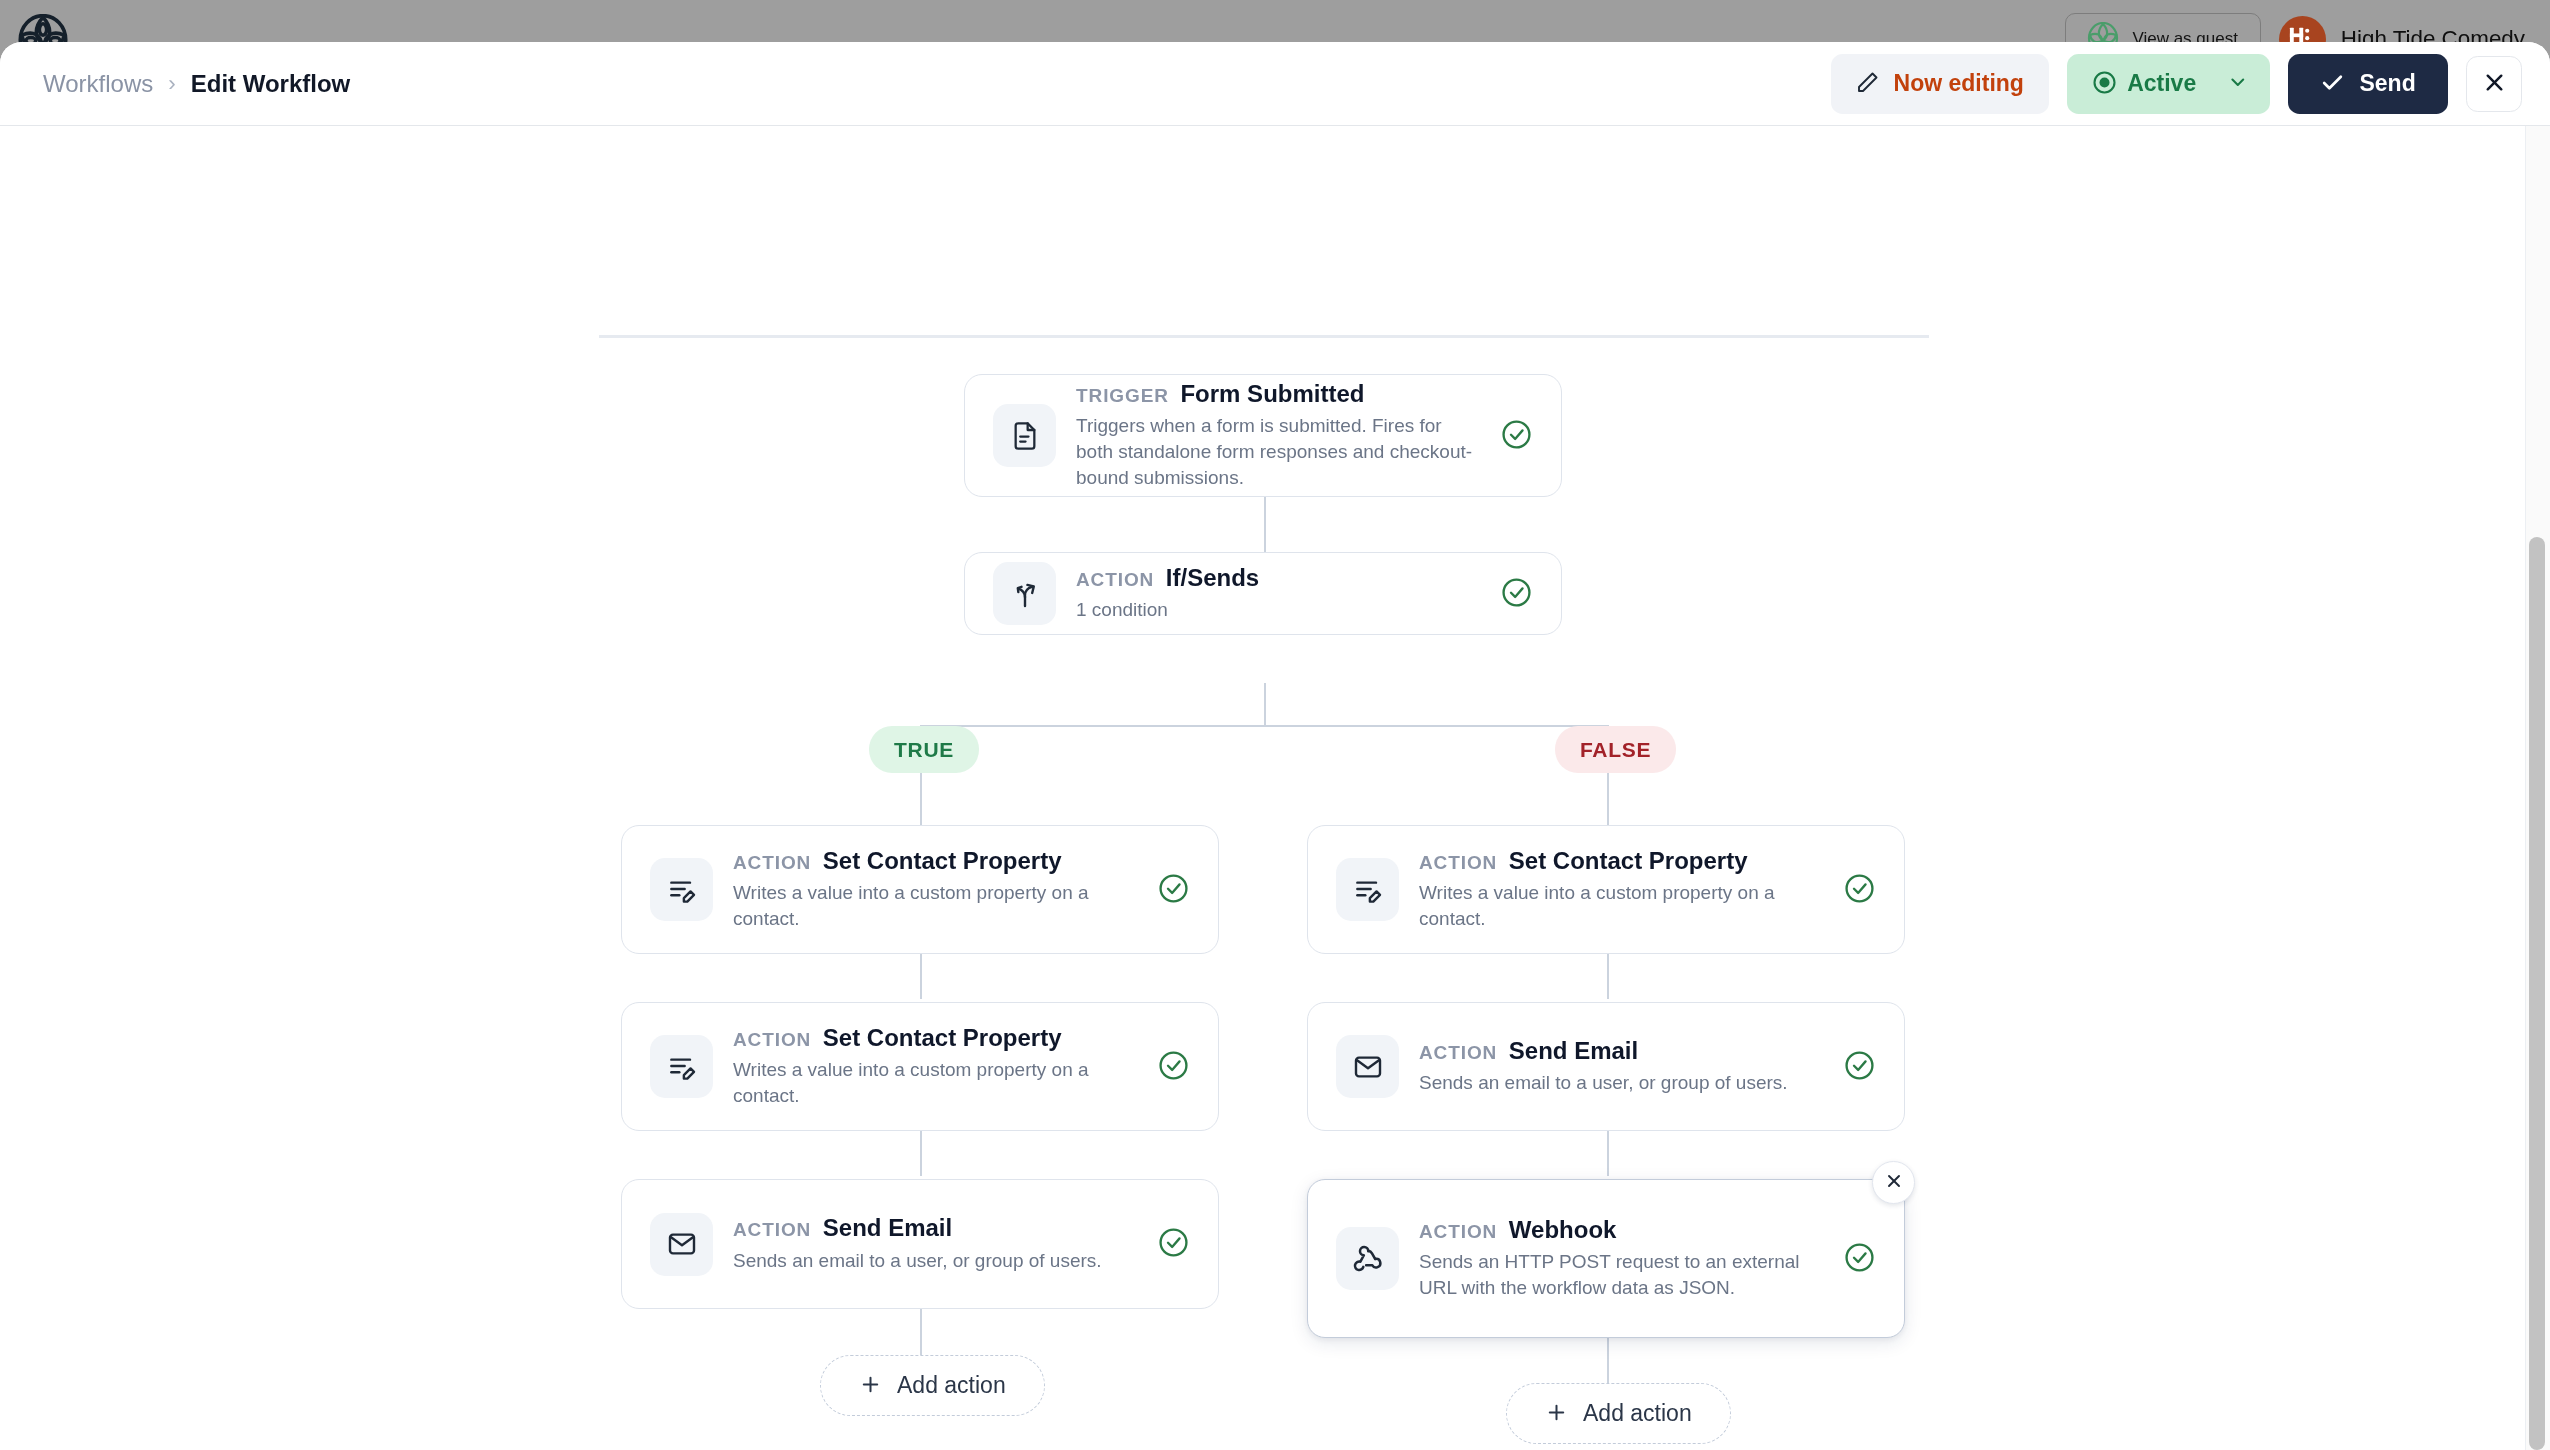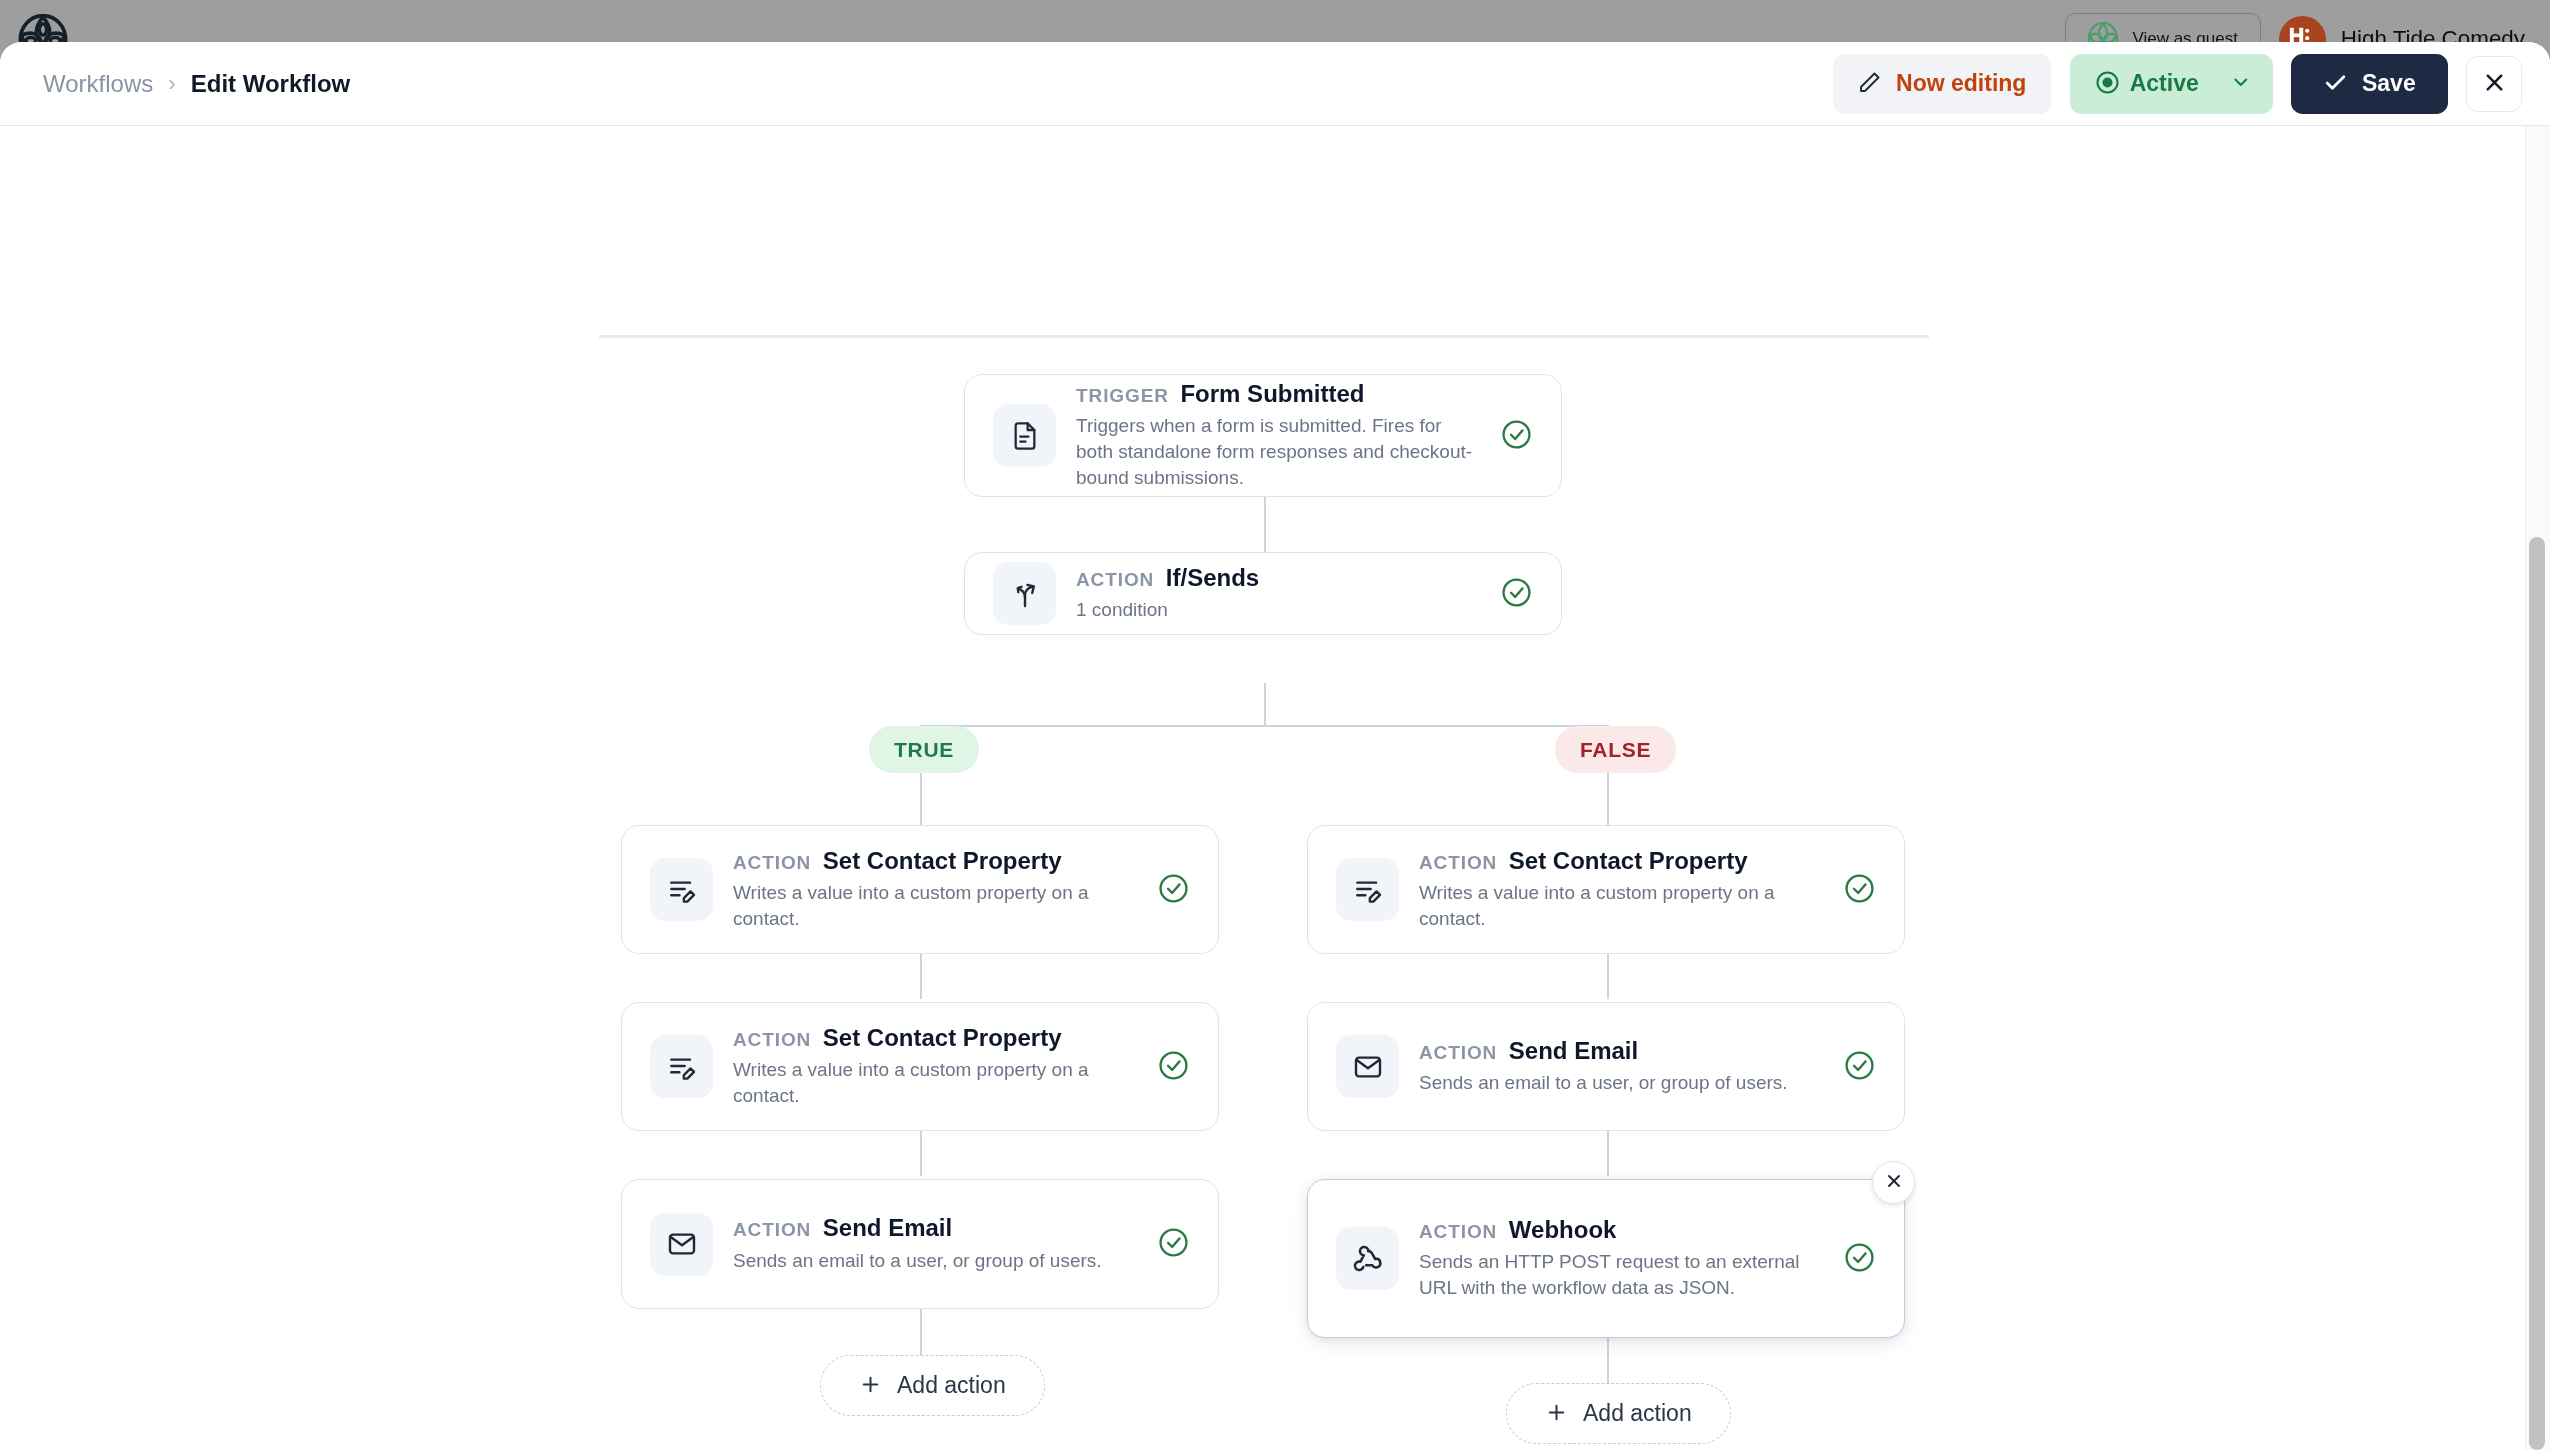--- a/index.html
+++ b/index.html
@@ -258,21 +258,21 @@
             </svg>
           </span>
         </button>
 
         <button class="btn-save">
           <span>
             <svg width="25" height="25" viewBox="0 0 24 24" fill="none" stroke="#ffffff" stroke-width="2.6" stroke-linecap="round" stroke-linejoin="round">
               <polyline points="20 6.5 9 17.5 4 12.5"></polyline>
             </svg>
           </span>
-          <span class="label">Save</span>
+          <span class="label">Send</span>
         </button>
 
         <button class="btn-close">
           <span>
             <svg width="25" height="25" viewBox="0 0 24 24" fill="none" stroke="#111827" stroke-width="2.4" stroke-linecap="round">
               <line x1="5.5" y1="5.5" x2="18.5" y2="18.5"></line>
                 <line x1="18.5" y1="5.5" x2="5.5" y2="18.5"></line>
             </svg>
           </span>
         </button>

